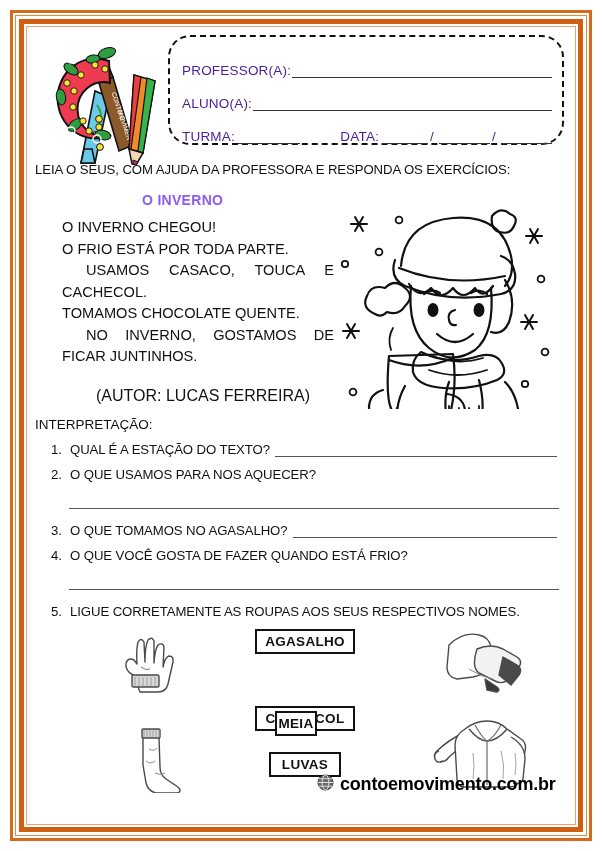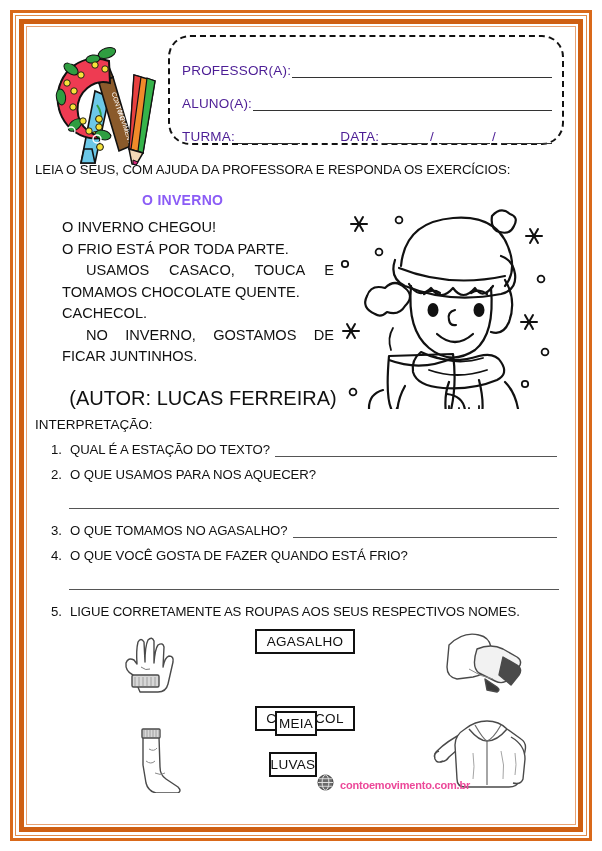--- a/index.html
+++ b/index.html
@@ -132,21 +132,21 @@
   .story-text .ln.just {
     text-align: justify;
     text-align-last: justify;
     margin-left: 24px;
   }
   .author {
     position: absolute;
     left: 33px; top: 358px;
     width: 282px;
     text-align: center;
-    font-size: 20px;
+    font-size: 16px;
     color: #111;
   }
 
   
   .illus {
     position: absolute;
     left: 300px; top: 165px;
     width: 240px; height: 215px;
   }
 
@@ -183,44 +183,44 @@
     height: 0;
   }
 
   
   .wordbox {
     position: absolute;
     box-sizing: border-box;
     border: 2px solid #111;
     background: #fff;
     font-size: 13.5px;
-    font-weight: normal;
+    font-weight: bold;
     color: #111;
     text-align: center;
     letter-spacing: .3px;
     display: flex;
     align-items: center;
     justify-content: center;
   }
   .clothing {
     position: absolute;
   }
 
   
   .footer {
     position: absolute;
     left: 288px; top: 745px;
     display: flex;
     align-items: center;
     gap: 6px;
   }
   .footer-text {
-    font-size: 11px;
+    font-size: 18px;
     font-weight: bold;
-    color: #ec4899;
+    color: #000000;
     letter-spacing: -0.2px;
   }
 </style>
 </head>
 <body>
 
 <div id="page">
 
   <div class="frame-outer"></div>
   <div class="frame-mid"></div>
@@ -311,22 +311,22 @@
     </div>
 
     <div class="instruction">LEIA O SEUS, COM AJUDA DA PROFESSORA E RESPONDA OS EXERCÍCIOS:</div>
 
     <div class="story-title">O INVERNO</div>
 
     <div class="story-text">
       <span class="ln">O INVERNO CHEGOU!</span>
       <span class="ln">O FRIO ESTÁ POR TODA PARTE.</span>
       <span class="ln just">USAMOS CASACO, TOUCA E</span>
+      <span class="ln">CACHECOL.</span>
       <span class="ln">TOMAMOS CHOCOLATE QUENTE.</span>
-      <span class="ln">CACHECOL.</span>
       <span class="ln just">NO INVERNO, GOSTAMOS DE</span>
       <span class="ln">FICAR JUNTINHOS.</span>
     </div>
 
     <div class="author">(AUTOR: LUCAS FERREIRA)</div>
 
     <div class="illus">
       <svg viewBox="0 0 240 215" width="240" height="215">
         <g fill="none" stroke="#111" stroke-width="2.2" stroke-linecap="round" stroke-linejoin="round">
 
@@ -471,21 +471,21 @@
 
     <div class="wordbox" style="left:226px; top:600px; width:100px; height:25px;">
       <span>AGASALHO</span>
     </div>
     <div class="wordbox" style="left:226px; top:641px; width:100px; height:25px;margin-top:36px;">
       <span>CACHECOL</span>
     </div>
     <div class="wordbox" style="left:246px; top:682px; width:42px; height:25px;">
       <span>MEIA</span>
     </div>
-    <div class="wordbox" style="left:240px; top:723px; width:48px; height:25px;">
+    <div class="wordbox" style="left:240px; top:723px; width:72px; height:25px;">
       <span>LUVAS</span>
     </div>
 
     <div class="clothing" style="left:410px; top:598px;">
       <svg viewBox="0 0 92 68" width="92" height="68">
         <g stroke="#4a4a4a" stroke-width="1.4" stroke-linejoin="round">
           <path d="M10,18 q14,-14 30,-10 q10,2 12,12 l-4,18
                    q-2,10 -14,12 l-16,2 q-10,-2 -10,-12 z" fill="#ffffff"></path>
           <path d="M38,22 q14,-6 26,0 l14,8 q6,4 2,10 l-10,12
                    q-6,6 -14,2 l-16,-8 q-8,-6 -2,-24 z" fill="#f2f2f2"></path>

